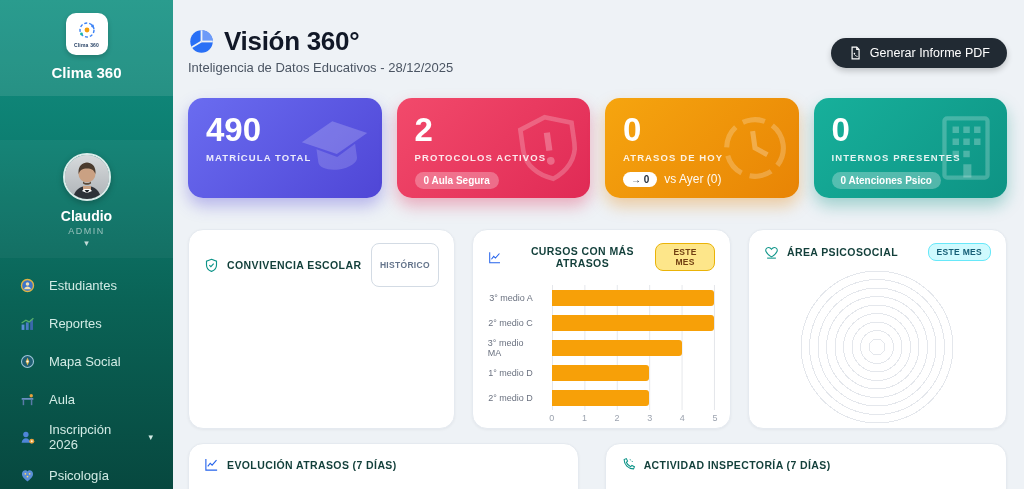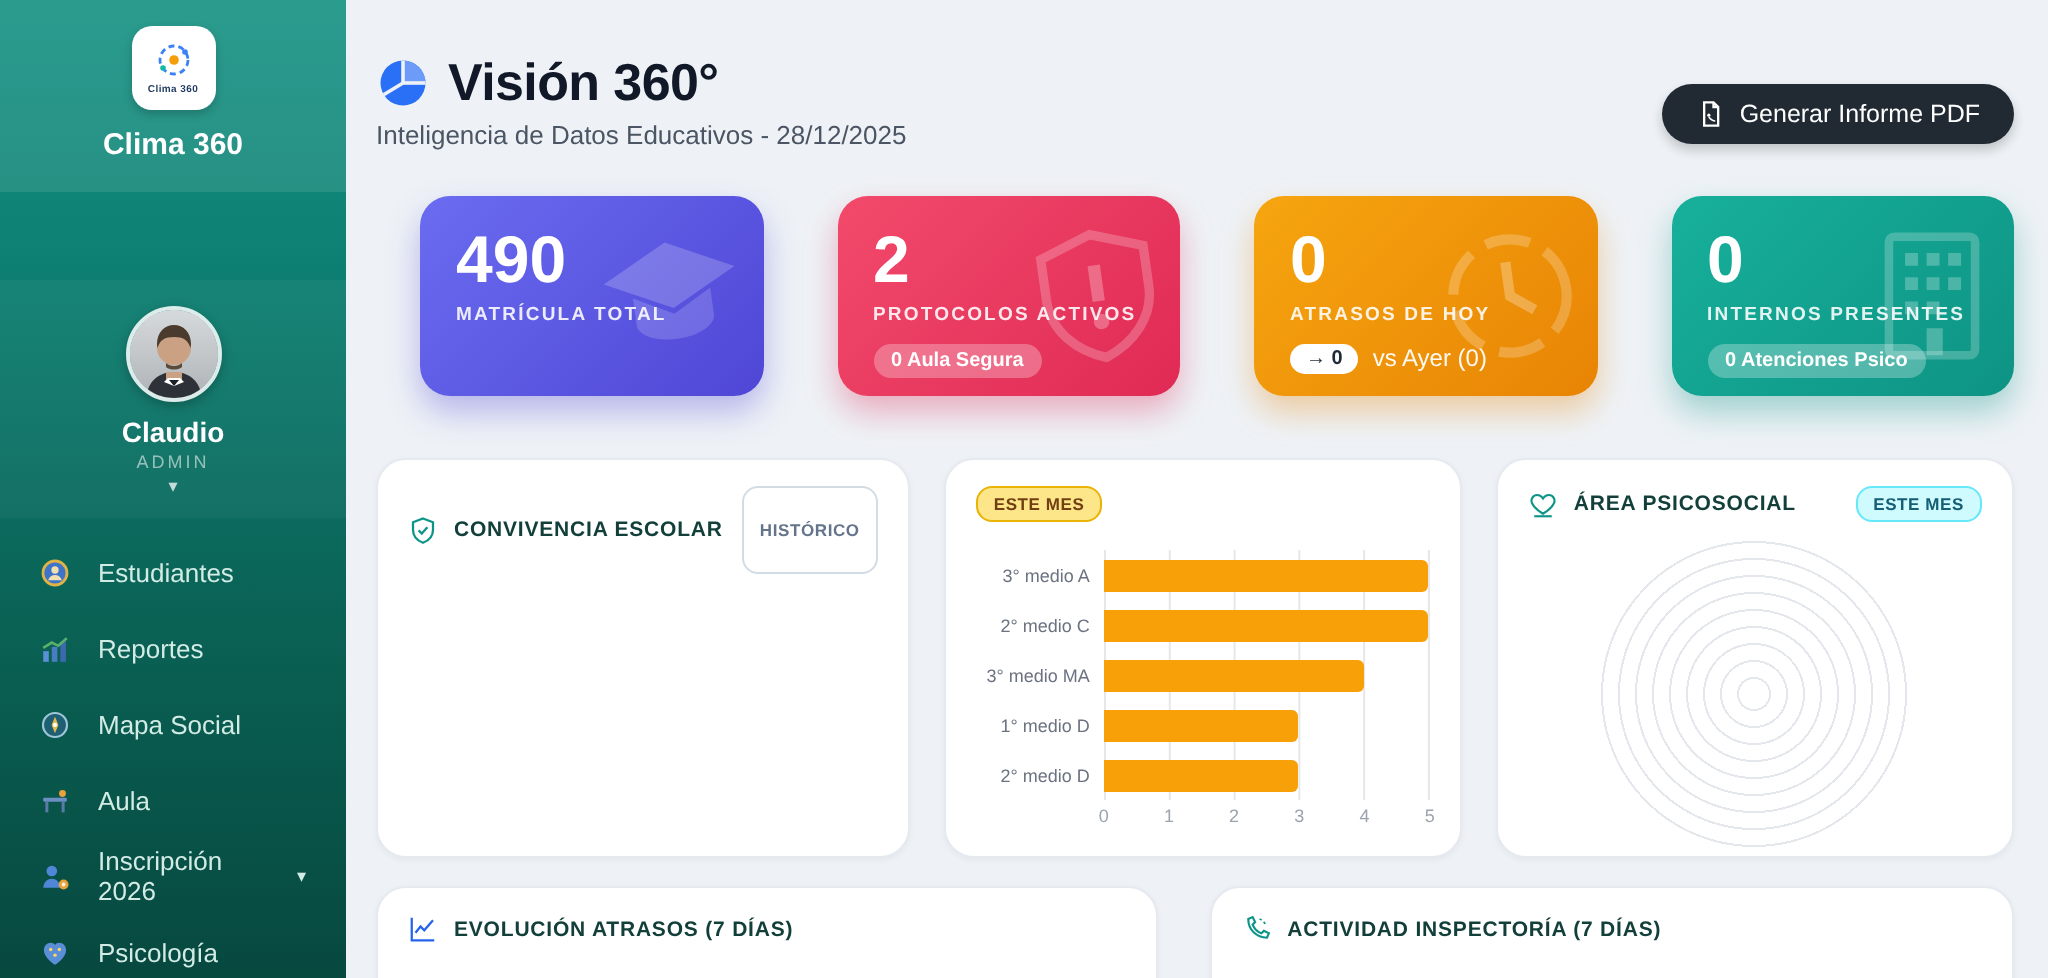--- a/index.html
+++ b/index.html
@@ -24,32 +24,32 @@
   .user-caret { font-size:9px; color:rgba(255,255,255,.75); margin-top:2px; }
   .menu { display:flex; flex-direction:column; padding-top:8px; flex:1; }
   .menu-item { display:flex; align-items:center; height:38px; padding:0 20px; cursor:pointer;
     color:#d2ebe5; font-size:13px; text-decoration:none; }
   .mi-icon { width:15px; height:15px; margin-right:14px; display:inline-flex; }
   .mi-caret { font-size:9px; margin-left:6px; color:#d2ebe5; }
   .sidebar-strip { height:11px; background:rgba(0,0,0,.28); }
 
   
   .main { flex:1; height:100%; padding:26px 17px 0 15px; overflow:hidden; background:#eef2f6; }
-  .page-header { display:flex; justify-content:space-between; align-items:center; }
+  .page-header { display:flex; justify-content:space-between; align-items:flex-start; }
   .title-row { display:flex; align-items:center; gap:9px; }
   .page-title { font-size:26px; font-weight:800; color:#111827; letter-spacing:-.3px; }
   .page-subtitle { font-size:13px; color:#4b5563; margin-top:3px; }
   .pdf-btn { display:flex; align-items:center; gap:8px; background:#212a33; color:#fff;
     border:none; border-radius:16px; padding:8px 17px; font-size:12.5px; font-weight:normal;
     cursor:pointer; margin-top:12px; font-family:inherit; box-shadow:0 3px 6px rgba(0,0,0,.2); }
 
   
   .stats { display:grid; grid-template-columns:repeat(4,1fr); gap:15px; margin-top:23px; }
   .stat-card { position:relative; height:100px; border-radius:15px; padding:15px 18px;
-    color:#fff; overflow:hidden;margin-left:22px; }
+    color:#fff; overflow:hidden; }
   .stat-card.indigo { background:linear-gradient(135deg,#6a6cf0,#4f46d6); box-shadow:0 8px 16px rgba(79,70,214,.35); }
   .stat-card.red    { background:linear-gradient(135deg,#f24a6b,#e02a55); box-shadow:0 8px 16px rgba(224,42,85,.35); }
   .stat-card.orange { background:linear-gradient(135deg,#f6a50f,#e88405); box-shadow:0 8px 16px rgba(232,132,5,.35); }
   .stat-card.teal   { background:linear-gradient(135deg,#17b09b,#0e9384); box-shadow:0 8px 16px rgba(14,147,132,.35); }
   .stat-value { font-size:33px; font-weight:800; line-height:1.05; }
   .stat-label { font-size:9.5px; font-weight:bold; letter-spacing:1.1px; color:rgba(255,255,255,.88); margin-top:4px; }
   .stat-badge { display:inline-block; background:rgba(255,255,255,.28); border-radius:999px;
     font-size:10px; font-weight:bold; padding:3px 9px; margin-top:9px; }
   .stat-pill-row { display:flex; align-items:center; margin-top:9px; font-size:12px; color:rgba(255,255,255,.95); }
   .stat-pill { background:#fff; color:#1f2937; border-radius:999px; font-size:10px; font-weight:bold; padding:2px 8px; margin-right:7px; }
@@ -68,21 +68,21 @@
   .badge-amber { font-size:8.5px; font-weight:bold; color:#713f12; border:1px solid #eab308;
     background:#fde68a; border-radius:8px; padding:3px 8px; letter-spacing:.3px; }
   .badge-cyan { font-size:8.5px; font-weight:bold; color:#155e75; border:1px solid #67e8f9;
     background:#cffafe; border-radius:8px; padding:3px 8px; letter-spacing:.3px; }
 
   
   .bar-chart { margin-top:14px; }
   .bar-grid { display:flex; }
   .bar-labels { width:64px; display:flex; flex-direction:column; }
   .bar-labels span { height:25px; display:flex; align-items:center; justify-content:flex-end;
-    padding-right:7px; font-size:9px; color:#6b7280; }
+    padding-right:19px; font-size:9px; color:#6b7280; }
   .bar-plot { flex:1; border-right:1px solid #e5e7eb;
     background-image:linear-gradient(to right,#e5e7eb 1px,transparent 1px);
     background-size:20% 100%; }
   .bar-row { height:25px; display:flex; align-items:center; }
   .bar { height:16px; background:#f7a008; border-radius:0 3px 3px 0; }
   .bar-axis { position:relative; height:14px; margin-left:64px; margin-top:3px; }
   .bar-axis span { position:absolute; transform:translateX(-50%); font-size:9px; color:#9ca3af; top:0; }
   .bar-axis span:nth-child(1){left:0%;} .bar-axis span:nth-child(2){left:20%;}
   .bar-axis span:nth-child(3){left:40%;} .bar-axis span:nth-child(4){left:60%;}
   .bar-axis span:nth-child(5){left:80%;} .bar-axis span:nth-child(6){left:100%;}
@@ -319,20 +319,27 @@
             </svg>
             <span class="card-title">CONVIVENCIA ESCOLAR</span>
           </div>
           <span class="badge-outline">HISTÓRICO</span>
         </div>
         <div></div>
       </div>
 
       <div class="card">
         <div class="card-header">
+          <div class="card-title-wrap">
+            <svg width="15" height="15" viewBox="0 0 24 24">
+              <path d="M3 3v18h18" fill="none" stroke="#2563eb" stroke-width="1.8"></path>
+              <path d="M6 15l4-5 3 3 7-8" fill="none" stroke="#2563eb" stroke-width="1.8"></path>
+            </svg>
+            <span class="card-title">CURSOS CON MÁS ATRASOS</span>
+          </div>
           <span class="badge-amber">ESTE MES</span>
         </div>
         <div class="bar-chart">
           <div class="bar-grid">
             <div class="bar-labels">
               <span>3° medio A</span>
               <span>2° medio C</span>
               <span>3° medio MA</span>
               <span>1° medio D</span>
               <span>2° medio D</span>

